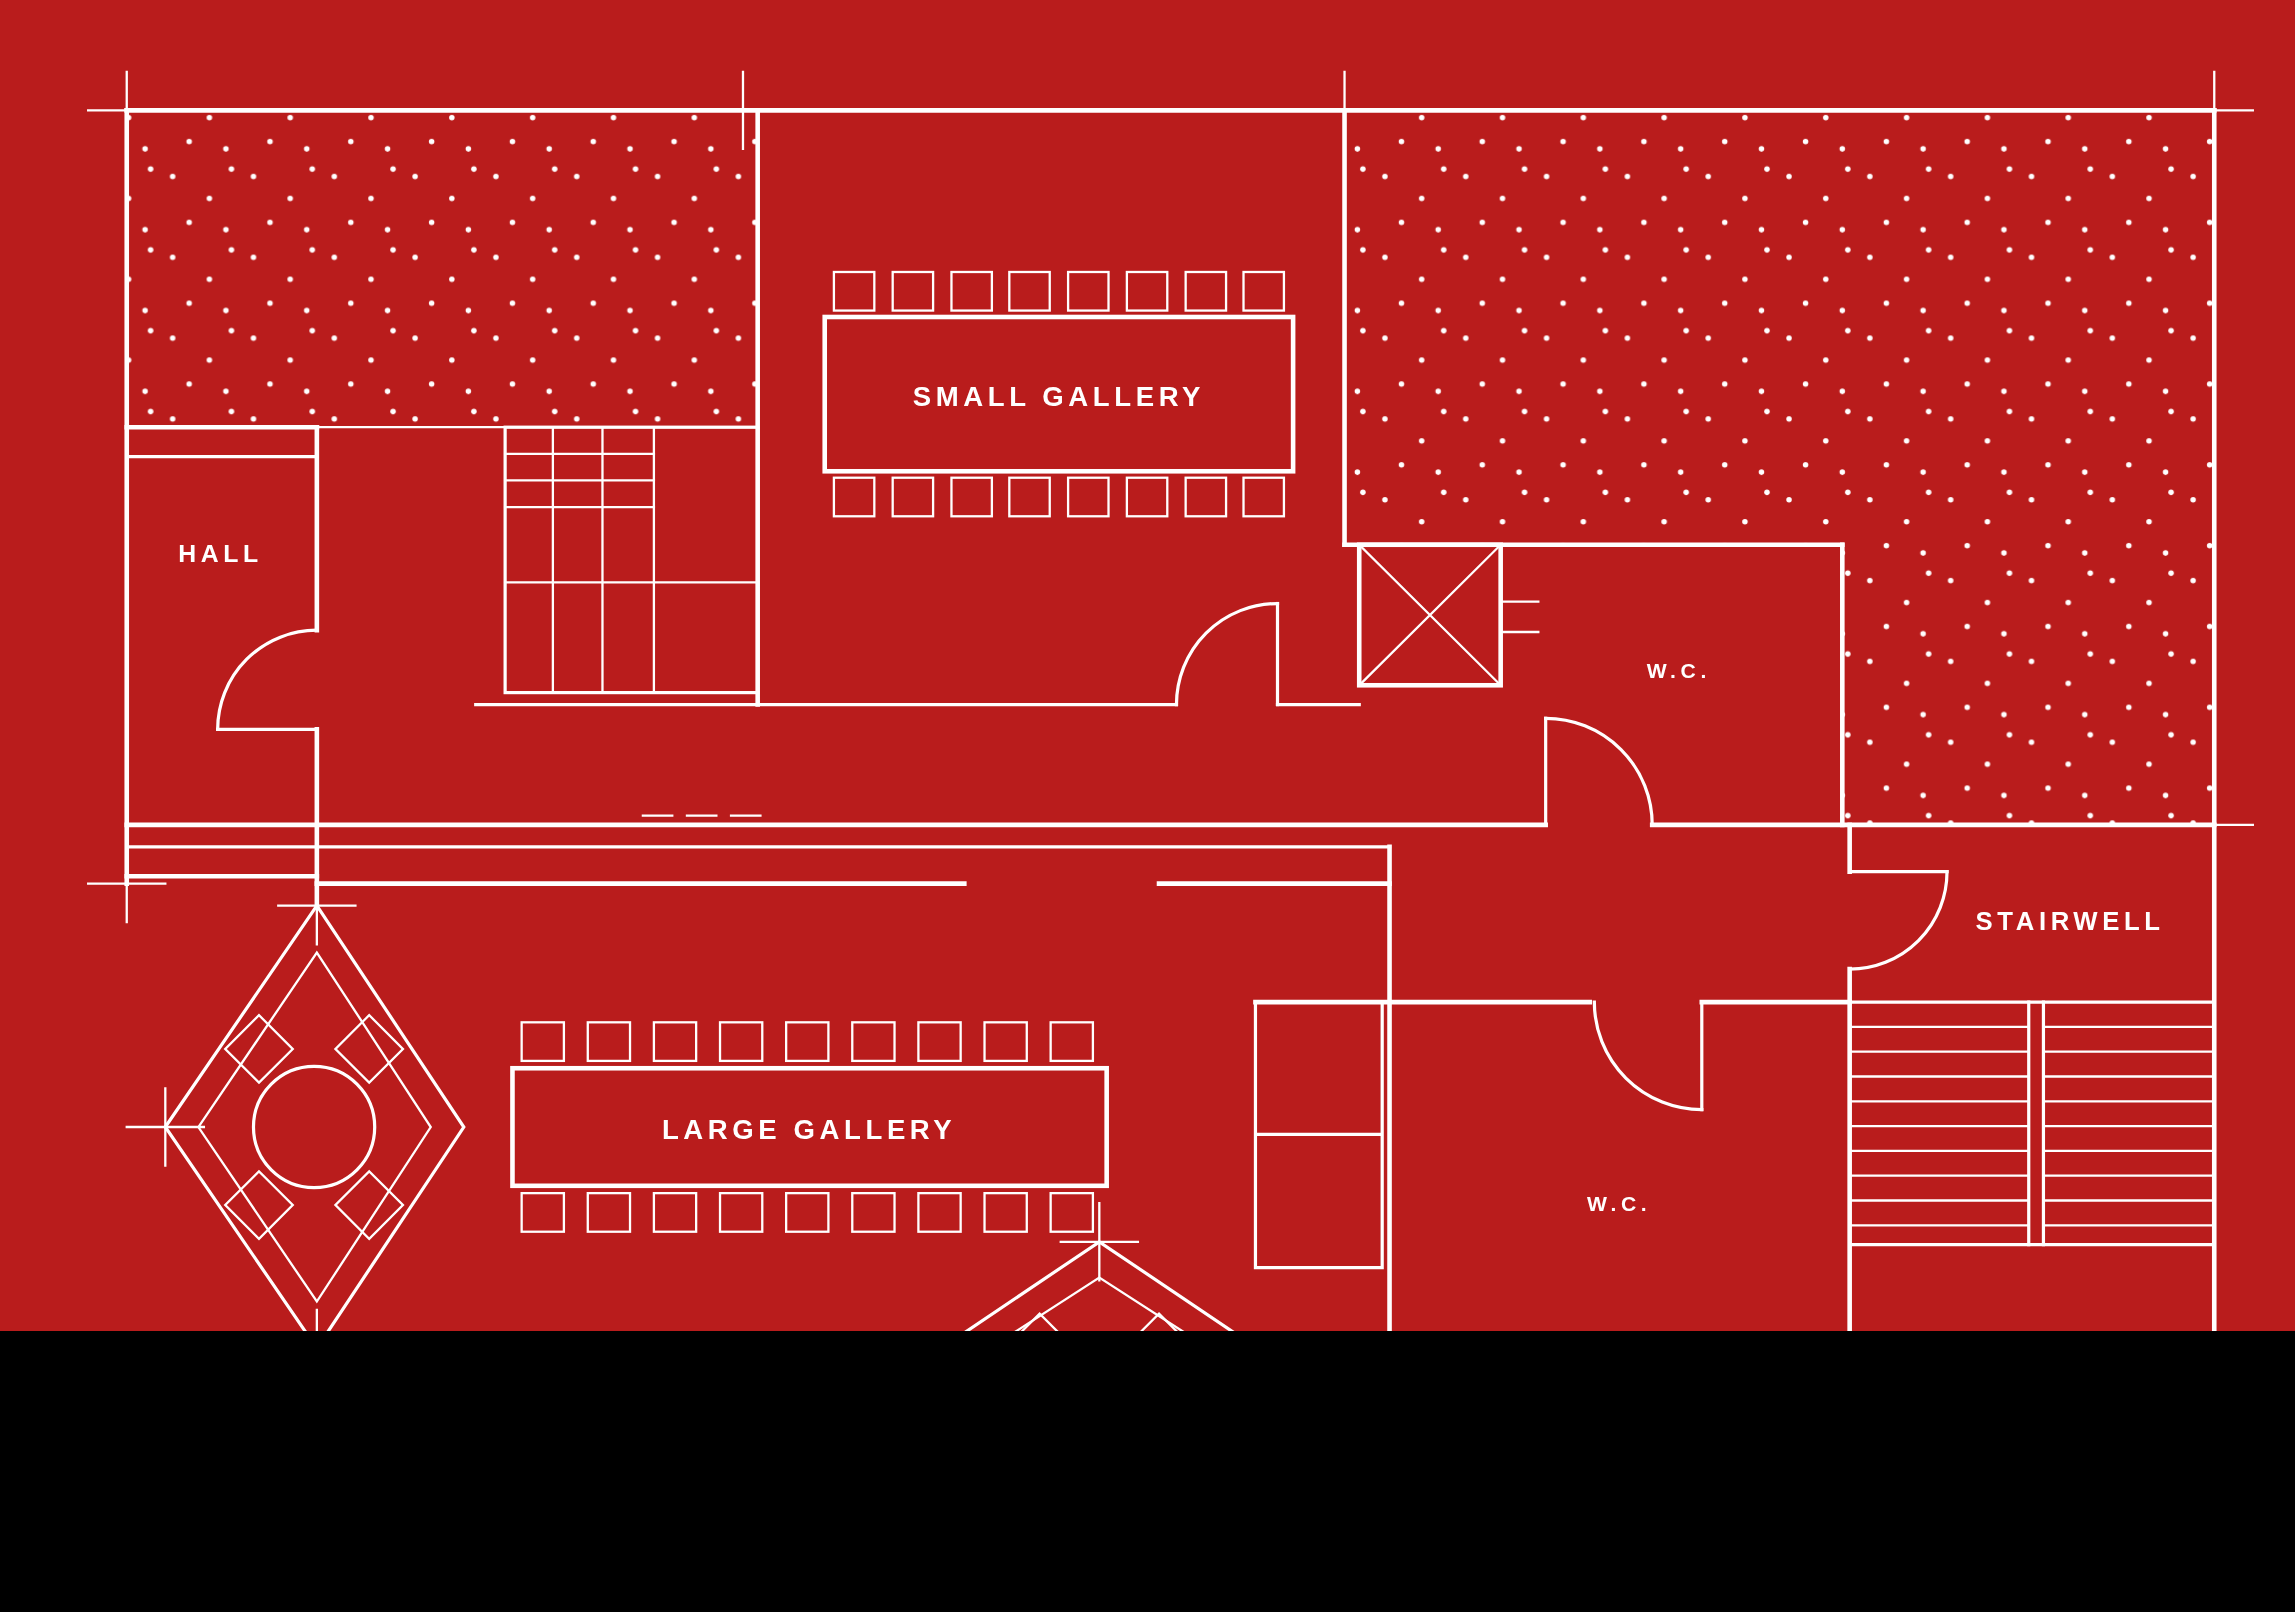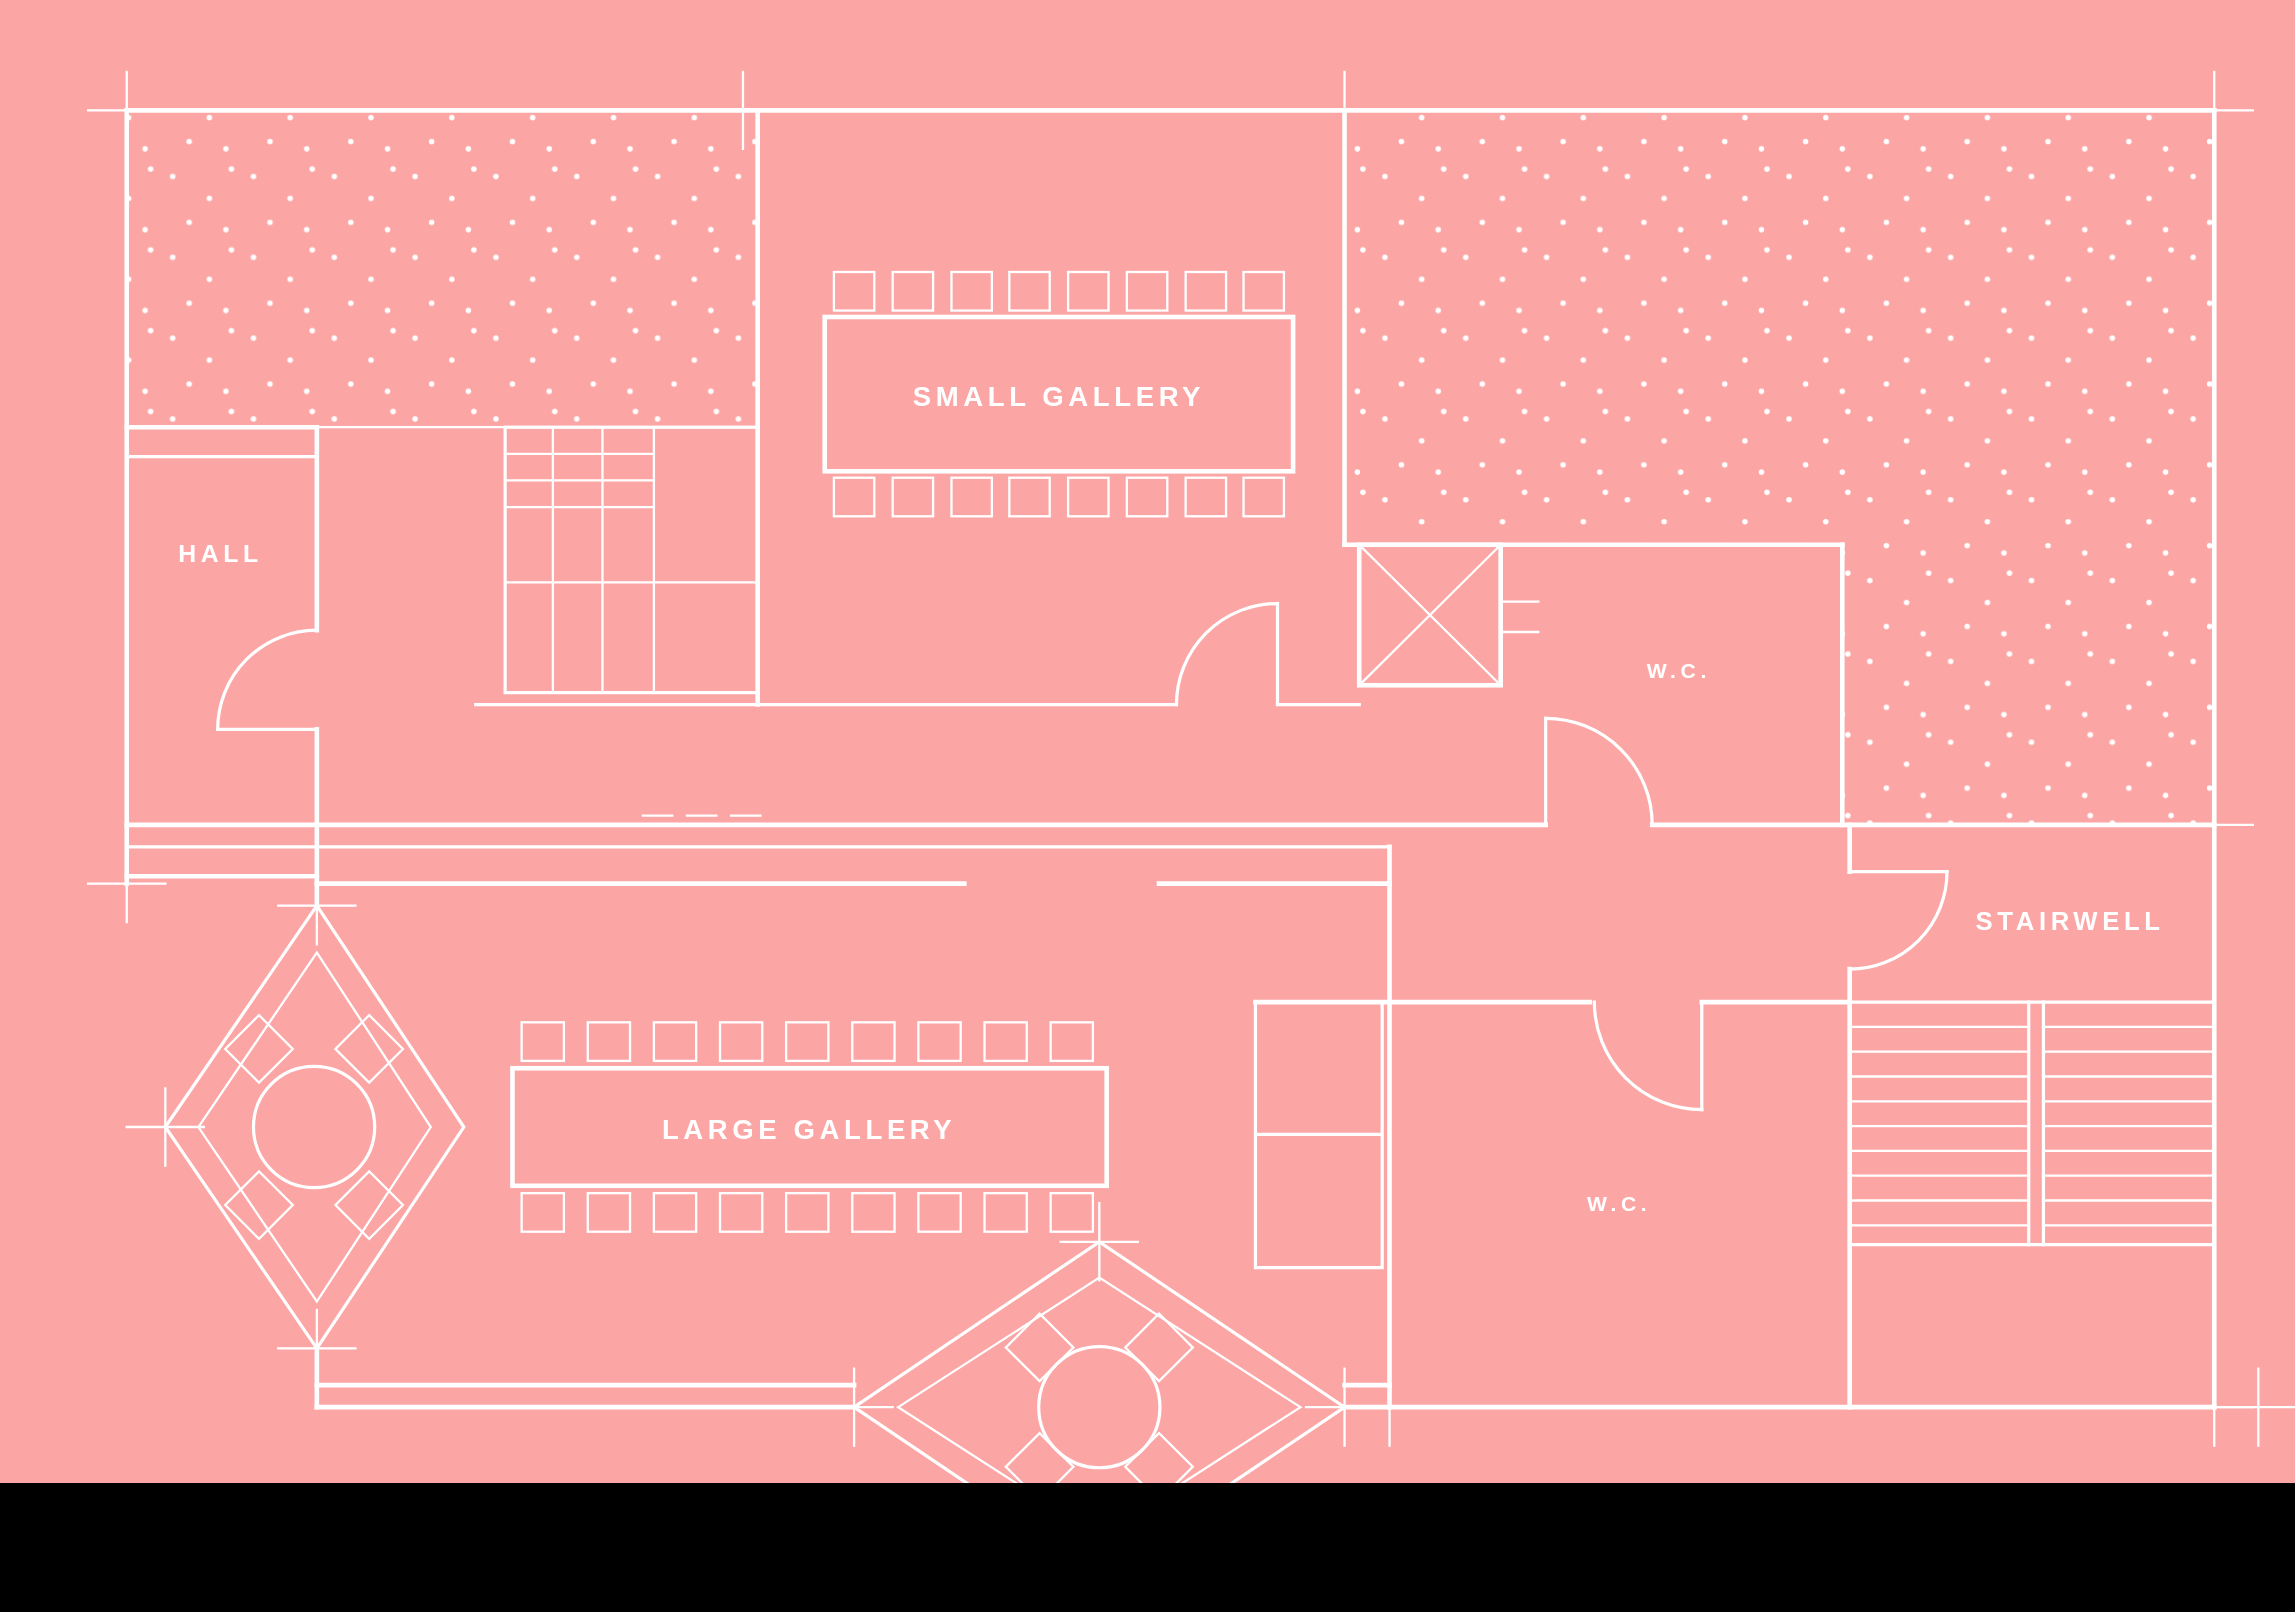--- a/index.html
+++ b/index.html
@@ -1,16 +1,16 @@
 <!DOCTYPE html>
 <html style="font-size:14.7px"><head>
 <meta charset="utf-8">
 <style>
   html,body{margin:0;padding:0;background:#000;}
-  .plan{position:relative;width:2296px;height:1483px;background:#fca5a5;overflow:hidden;}
+  .plan{position:relative;width:2296px;height:1331px;background:#b91c1c;overflow:hidden;}
   svg{display:block;}
   .w{stroke:#fff;fill:none;stroke-width:5;stroke-linecap:square;}
   .m{stroke:#fff;fill:none;stroke-width:3.5;stroke-linecap:square;}
   .t{stroke:#fff;fill:none;stroke-width:2.5;stroke-linecap:square;}
   .lbl{fill:#fff;font-family:"Liberation Sans","DejaVu Sans",sans-serif;
        font-weight:700;letter-spacing:5px;text-anchor:middle;}
 </style>
 </head>
 <body>
 

